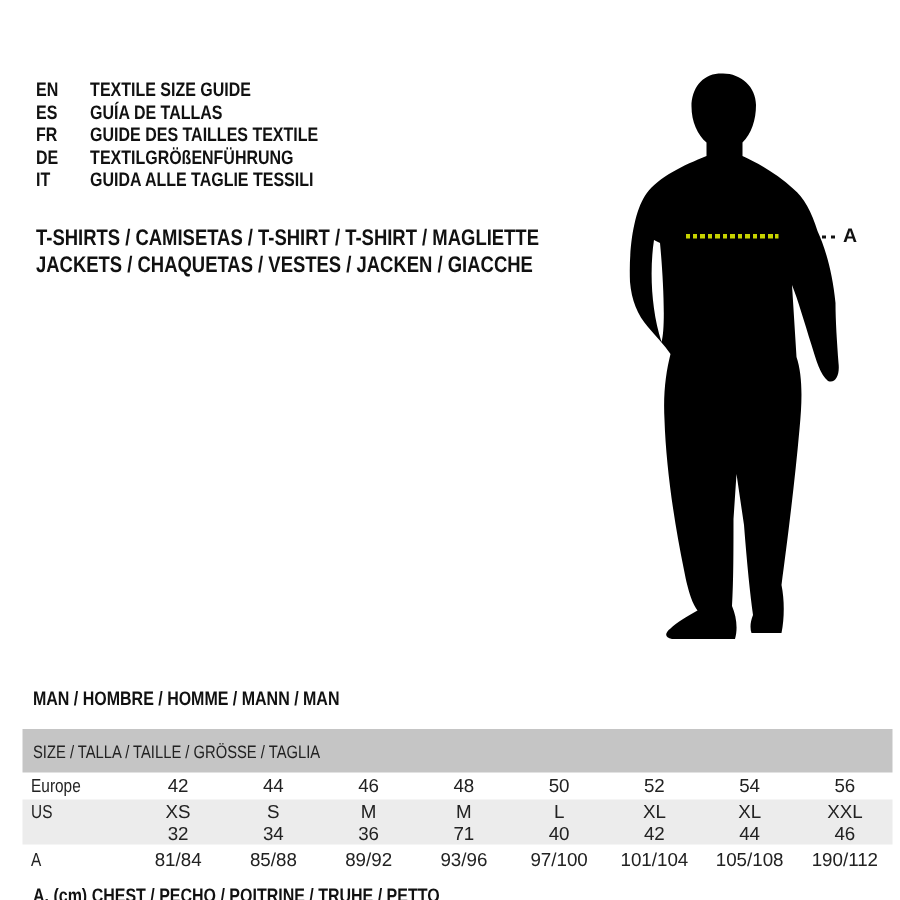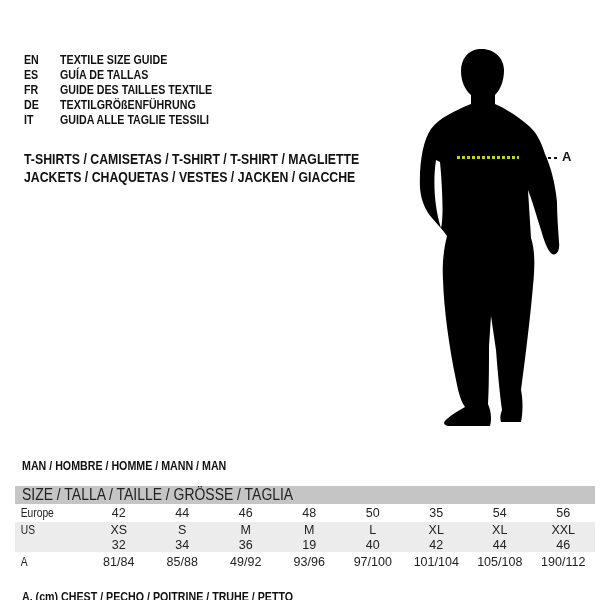--- a/index.html
+++ b/index.html
@@ -39,22 +39,22 @@
     background:repeating-linear-gradient(90deg,var(--text,#111) 0 3px,transparent 3px 6px);
   }
   .a-label{left:562px;top:109px;font-size:13px;font-weight:bold;}
 
   
   .section-title{left:22px;top:418px;font-size:13px;font-weight:bold;display:flex;}
 
   
   .size-table{left:15px;top:446px;width:580px;font-size:12.5px;color:#222;}
   .t-header{
-    height:18px;background:var(--header-bg,#c5c5c5);
-    display:flex;align-items:center;padding-left:7px;font-size:17px;color:#222;
+    height:29px;background:var(--header-bg,#c5c5c5);
+    display:flex;align-items:center;padding-left:7px;font-size:12px;color:#222;
   }
   .t-row{display:flex;align-items:center;}
   .t-row .lbl{flex:0 0 65px;padding-left:7px;}
   .t-row .cell{flex:1;text-align:center;}
   .h18{height:18px;}
   .h15{height:15px;}
   .h19{height:19px;}
   .shaded{background:var(--shaded-bg,#ececec);}
 
   
@@ -149,21 +149,21 @@
     <span class="cond">SIZE / TALLA / TAILLE / GRÖSSE / TAGLIA</span>
   </div>
 
   <div class="t-row h18">
     <span class="lbl cond">Europe</span>
     <span class="cell">42</span>
     <span class="cell">44</span>
     <span class="cell">46</span>
     <span class="cell">48</span>
     <span class="cell">50</span>
-    <span class="cell">35</span>
+    <span class="cell">52</span>
     <span class="cell">54</span>
     <span class="cell">56</span>
   </div>
 
   <div class="t-row h15 shaded">
     <span class="lbl cond">US</span>
     <span class="cell">XS</span>
     <span class="cell">S</span>
     <span class="cell">M</span>
     <span class="cell">M</span>
@@ -171,32 +171,32 @@
     <span class="cell">XL</span>
     <span class="cell">XL</span>
     <span class="cell">XXL</span>
   </div>
 
   <div class="t-row h15 shaded">
     <span class="lbl cond"></span>
     <span class="cell">32</span>
     <span class="cell">34</span>
     <span class="cell">36</span>
-    <span class="cell">19</span>
+    <span class="cell">71</span>
     <span class="cell">40</span>
     <span class="cell">42</span>
     <span class="cell">44</span>
     <span class="cell">46</span>
   </div>
 
   <div class="t-row h19">
     <span class="lbl cond">A</span>
     <span class="cell">81/84</span>
     <span class="cell">85/88</span>
-    <span class="cell">49/92</span>
+    <span class="cell">89/92</span>
     <span class="cell">93/96</span>
     <span class="cell">97/100</span>
     <span class="cell">101/104</span>
     <span class="cell">105/108</span>
     <span class="cell">190/112</span>
   </div>
 </div>
 
 <div class="abs footnote">
   <span class="cond">A. (cm) CHEST / PECHO / POITRINE / TRUHE / PETTO</span>

